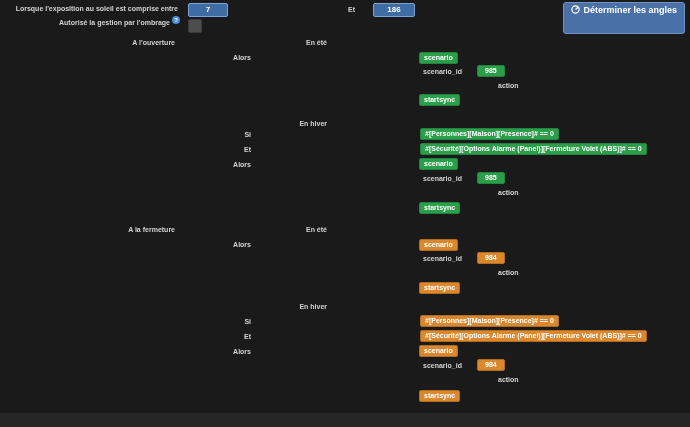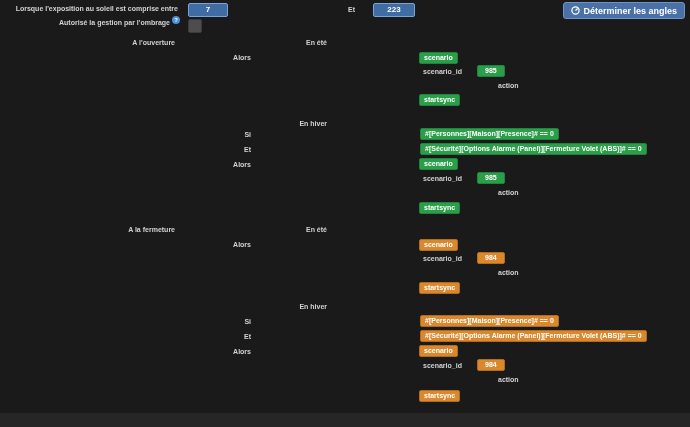--- a/index.html
+++ b/index.html
@@ -13,38 +13,38 @@
   .tag-val{padding:1px 7px;}
   .input-box{position:absolute;height:14px;background:var(--input-blue);border:1px solid #7ba3d6;
              border-radius:2px;color:#fff;font-size:8px;font-weight:bold;text-align:center;
              line-height:12px;box-sizing:border-box;cursor:text;}
   .checkbox{position:absolute;width:12px;height:12px;background:#4d4d4d;border:1px solid #3b3b3b;
             border-radius:2px;cursor:pointer;}
   .lblrow{position:absolute;display:flex;align-items:flex-start;}
   .help{display:inline-block;width:8px;height:8px;border-radius:50%;background:#4a90d9;color:#fff;
         font-size:6px;line-height:8px;text-align:center;font-weight:bold;margin-left:2px;
         position:relative;top:-2px;cursor:pointer;}
-  .btn{position:absolute;display:flex;align-items:center;gap:3px;background:var(--button-blue);
+  .btn{position:absolute;display:flex;gap:3px;background:var(--button-blue);
        border:1px solid #6f93c4;border-radius:3px;color:#fff;font-size:9px;font-weight:bold;
-       padding:2px 7px;height:17px;box-sizing:border-box;cursor:pointer;font-family:inherit;white-space:nowrap;}
+       padding:2px 7px;height:32px;box-sizing:border-box;cursor:pointer;font-family:inherit;white-space:nowrap;}
   .btn svg{display:block;}
   .footer{position:absolute;left:0;top:413px;width:690px;height:14px;background:#262626;}
 </style>
 </head>
 <body>
 
 <div class="canvas">
 
   <div class="lbl" style="top:4px;right:512px">Lorsque l'exposition au soleil est comprise entre</div>
   <div class="input-box" style="left:188px;top:3px;width:40px">
     <span>7</span>
   </div>
   <div class="lbl" style="left:348px;top:5px">Et</div>
   <div class="input-box" style="left:373px;top:3px;width:42px">
-    <span>223</span>
+    <span>186</span>
   </div>
   <button class="btn" style="top:2px;right:5px">
     <span>
       <svg width="9" height="9" viewBox="0 0 10 10">
           <circle cx="5" cy="5" r="4" fill="none" stroke="#ffffff" stroke-width="1.4"></circle>
           <line x1="5" y1="5" x2="7.4" y2="2.8" stroke="#ffffff" stroke-width="1.4"></line>
         </svg>
     </span>
     <span>Déterminer les angles</span>
   </button>

